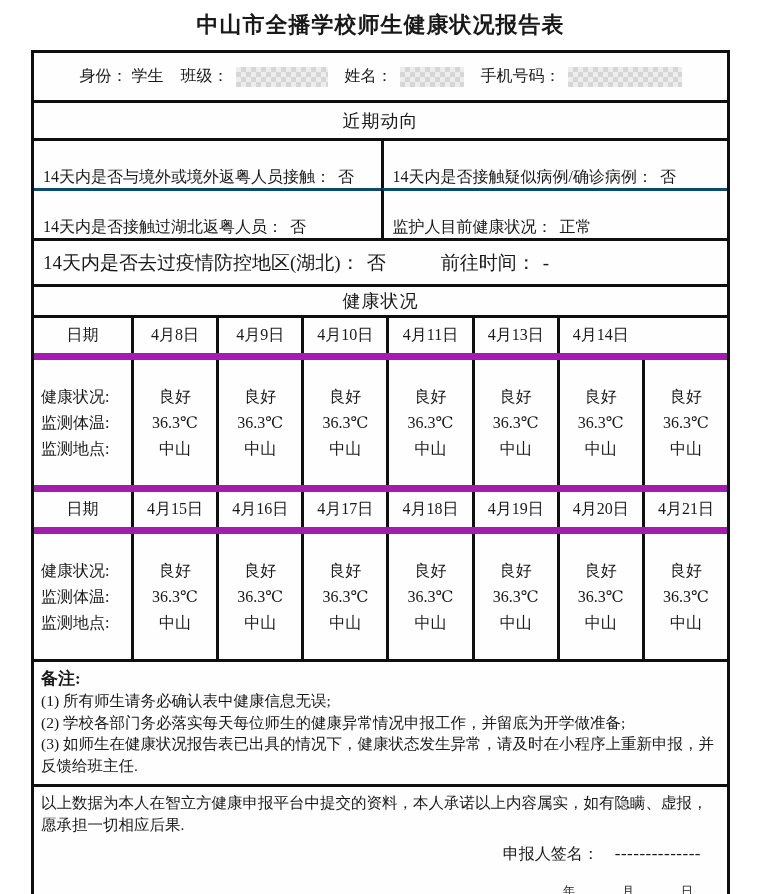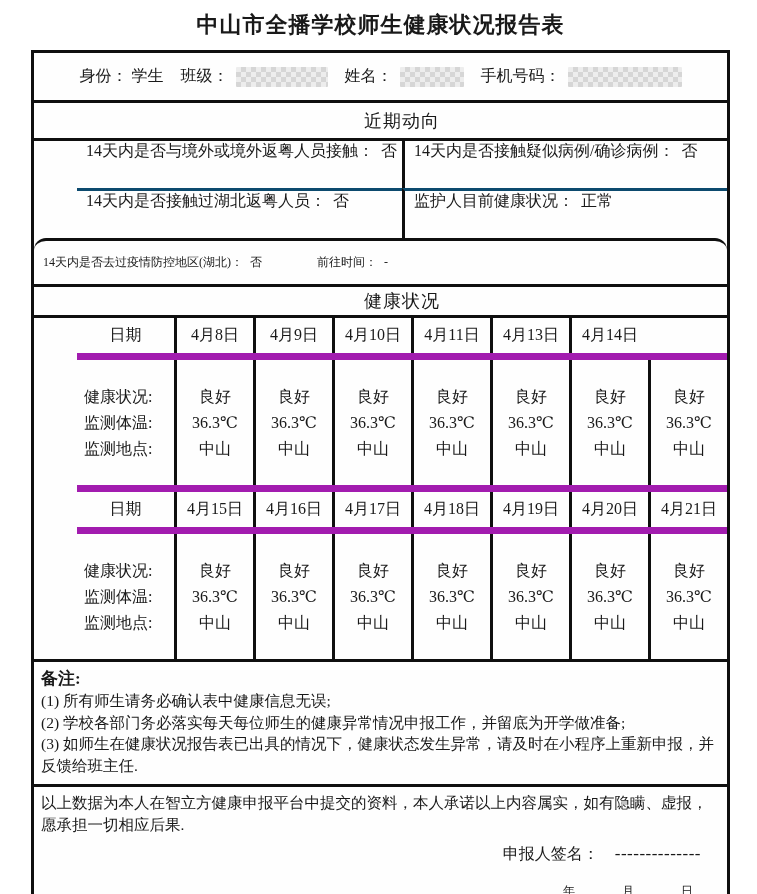--- a/index.html
+++ b/index.html
@@ -11,21 +11,21 @@
   }
   .page{padding:8px 24px 14px 31px;}
   .title{
     font-size:22px;font-weight:bold;text-align:center;
     margin:2px 0 10px 0;letter-spacing:1px;width:699px;
   }
   .form{
     width:699px;box-sizing:border-box;
     border:3px solid #0f0f0f;background:#fefefe;
   }
-  .form > * + *{border-top:3px solid #0f0f0f;padding-left:43px;}
+  .form > * + *{border-top:3px solid #0f0f0f;}
 
   
   .identity{
     height:47px;display:flex;align-items:center;justify-content:center;
     font-size:16px;
   }
   .lbl.g{margin-left:17px;}
   .val{margin-left:4px;}
   .mosaic{
     display:inline-block;height:20px;margin-left:7px;
@@ -37,31 +37,31 @@
   
   .section-head{
     height:35px;display:flex;align-items:center;justify-content:center;
     font-size:18px;letter-spacing:1px;
   }
   .section-head.compact{height:28px;}
 
   
   .grid2{display:grid;grid-template-columns:1fr 1fr;}
   .qcell{
-    height:47px;display:flex;align-items:flex-start;
+    height:47px;display:flex;align-items:flex-end;
     padding-left:9px;font-size:16px;
   }
   .qcell.rt{border-left:3px solid #0f0f0f;}
   .qcell.bt{border-top:3px solid #0c4a6e;}
   .ans{margin-left:7px;}
 
   
   .travel{
     height:43px;display:flex;align-items:center;
-    padding-left:9px;font-size:12px;border-radius:12px;
+    padding-left:9px;font-size:19px;
   }
   .travel .time-lbl{margin-left:55px;}
   .travel .time-val{margin-left:7px;}
 
   
   .h-row{display:grid;grid-template-columns:97px repeat(7,1fr);}
   .h-row + .h-row{border-top:7px solid #a21caf;}
   .h-cell{
     display:flex;flex-direction:column;align-items:center;justify-content:center;
     text-align:center;font-size:16px;overflow:hidden;

